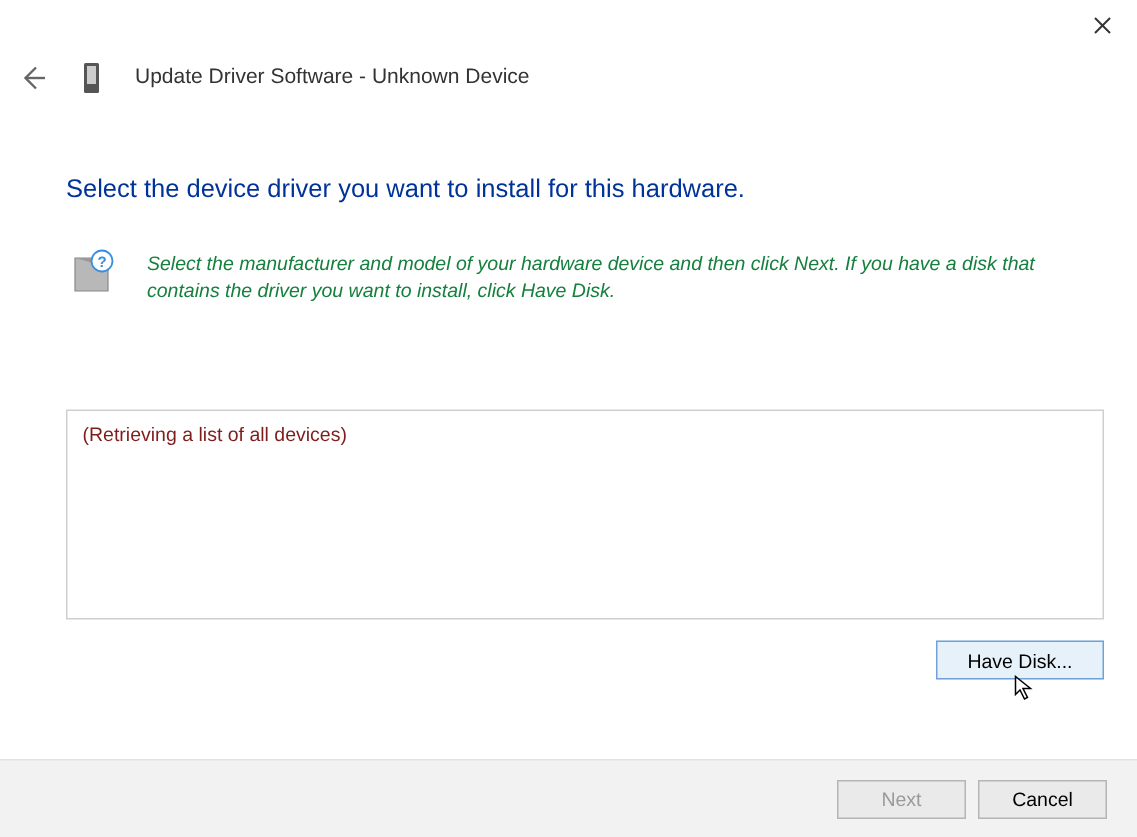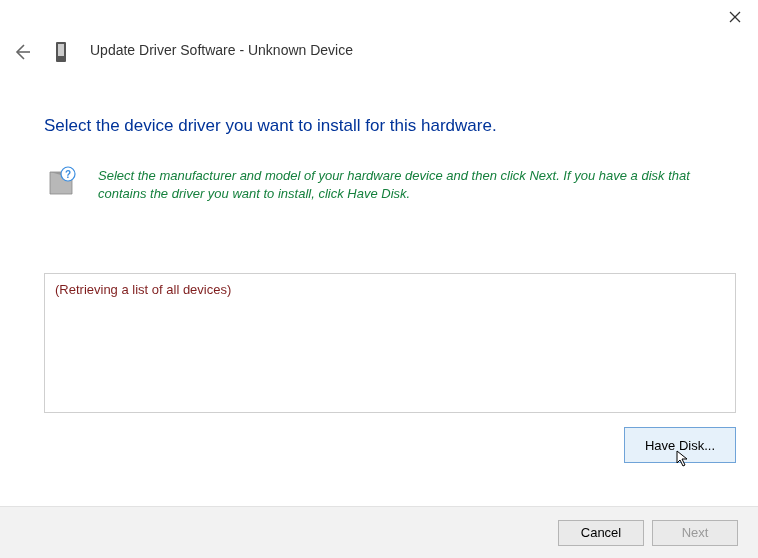--- a/index.html
+++ b/index.html
@@ -93,21 +93,21 @@
       font-size: 13px;
       background: #fff;
     }
     .have-disk-row {
       display: flex;
       justify-content: flex-end;
       margin-top: 14px;
     }
     .have-disk-btn {
       min-width: 112px;
-      height: 36px;
+      height: 26px;
       border: 1px solid #6fa3d8;
       background: #e6f1fa;
       font-family: inherit;
       font-size: 13px;
       cursor: pointer;
       padding: 0 14px;
       color: #000;
     }
     .footer {
       position: absolute;
@@ -196,15 +196,15 @@
   </div>
 </div>
 
 <div class="cursor-pointer">
   <svg viewBox="0 0 14 18">
       <path d="M1 1 L1 13 L4 10 L7 16 L9 15 L6 9 L11 9 Z" fill="#fff" stroke="#000" stroke-width="1"></path>
     </svg>
 </div>
 
 <div class="footer">
+  <button disabled="">Next</button>
   <button>Cancel</button>
-  <button disabled="">Next</button>
 </div>
 
 </body></html>

